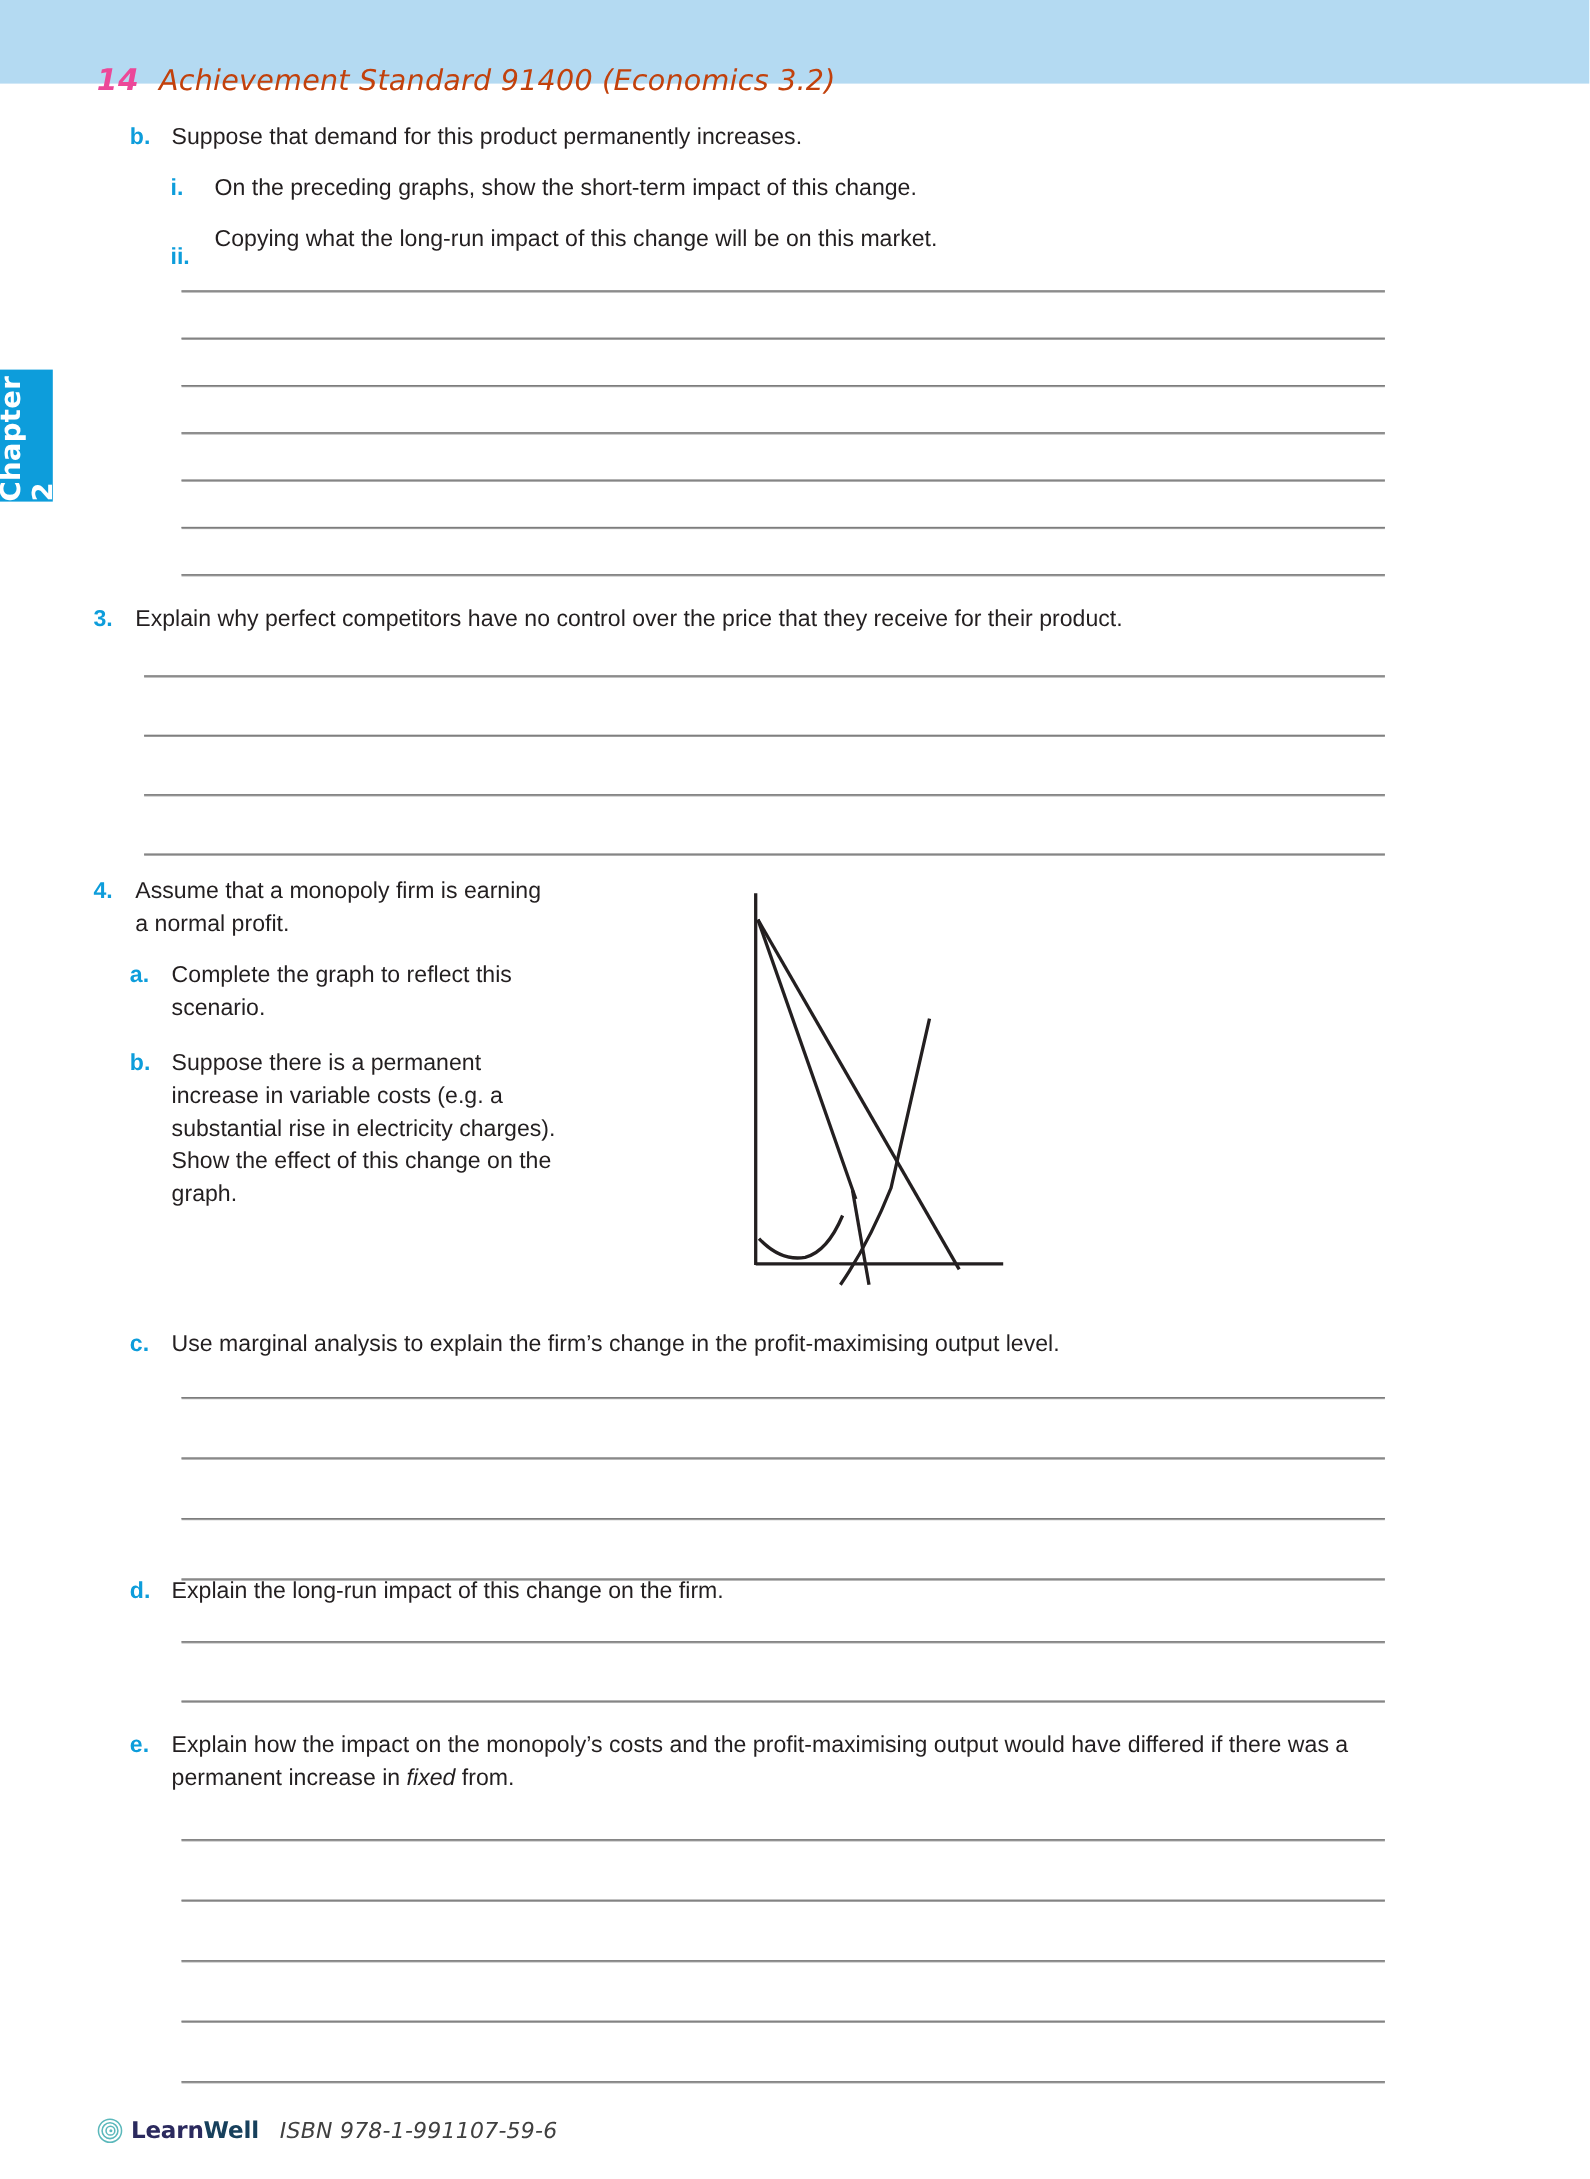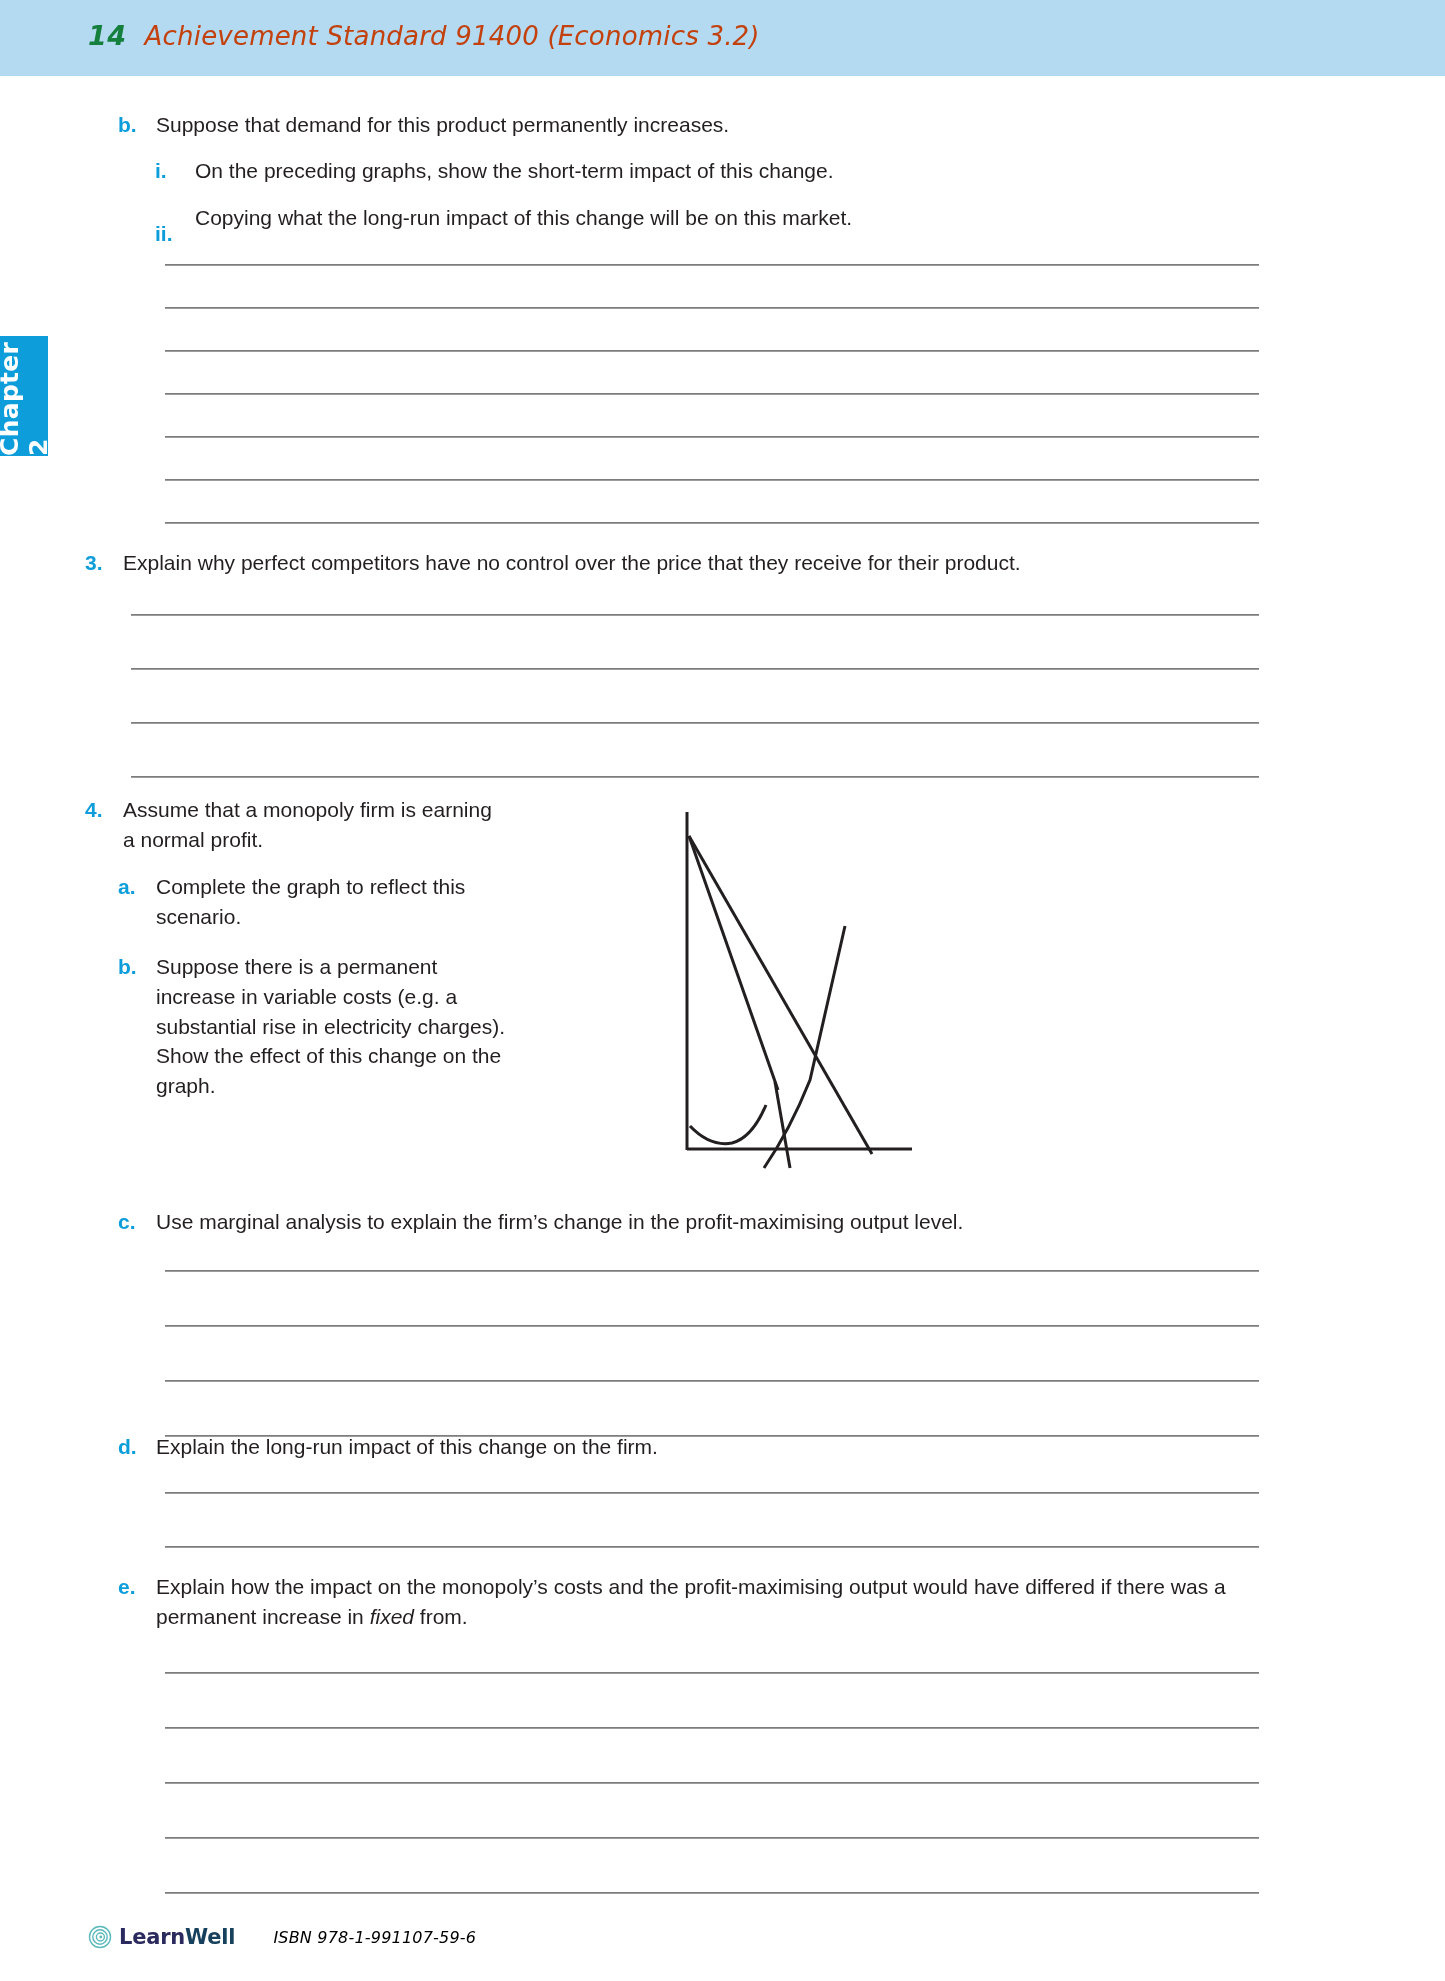--- a/index.html
+++ b/index.html
@@ -26,22 +26,23 @@
     display: flex;
     align-items: baseline;
     gap: 18px;
     white-space: nowrap;
   }
   .page-number {
     font-family: "DejaVu Sans", sans-serif;
     font-style: italic;
     font-weight: bold;
     font-size: 27px;
-    color: #15803d;
+    color: #ec4899;
     letter-spacing: .5px;
+    margin-top: 38px;
   }
   .header-title {
     font-family: "DejaVu Sans", sans-serif;
     font-style: italic;
     font-size: 26px;
     color: #c2410c;
     letter-spacing: .2px;
   }
 
   
@@ -118,23 +119,23 @@
     font-family: "DejaVu Sans", sans-serif;
     font-weight: bold;
     font-size: 21px;
     color: #2b2a5e;
     letter-spacing: -.2px;
   }
   .brand-name .well { color: #17405c; }
   .footer-isbn {
     font-family: "DejaVu Sans", sans-serif;
     font-style: italic;
-    font-size: 16px;
-    color: #000000;
-    margin-left: 38px;
+    font-size: 20px;
+    color: #404040;
+    margin-left: 19px;
     letter-spacing: .2px;
   }
   .footer-copy {
     font-family: "DejaVu Sans", sans-serif;
     font-style: italic;
     font-size: 16px;
     color: #8d8d8d;
     margin-left: 18px;
     letter-spacing: .1px;
   }

